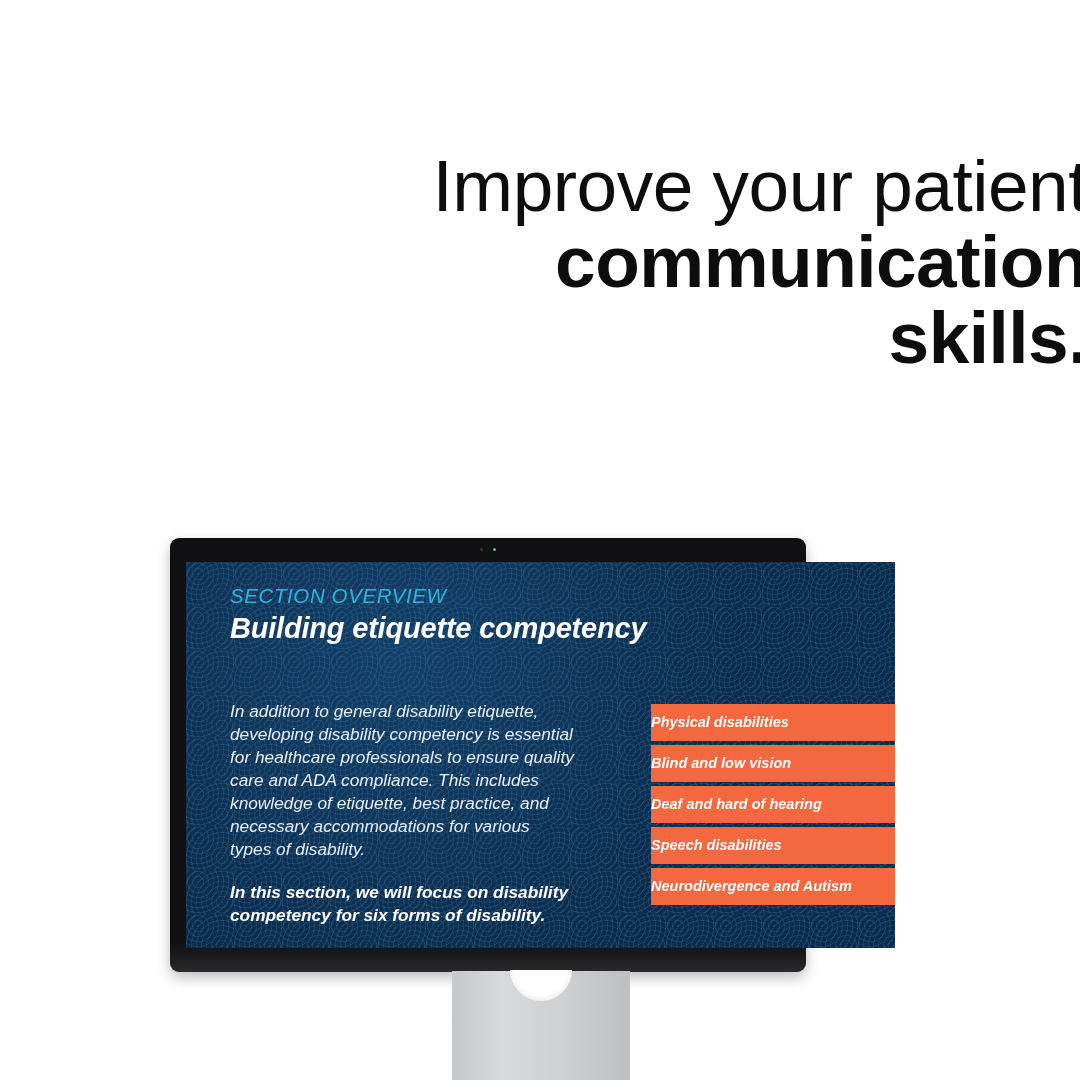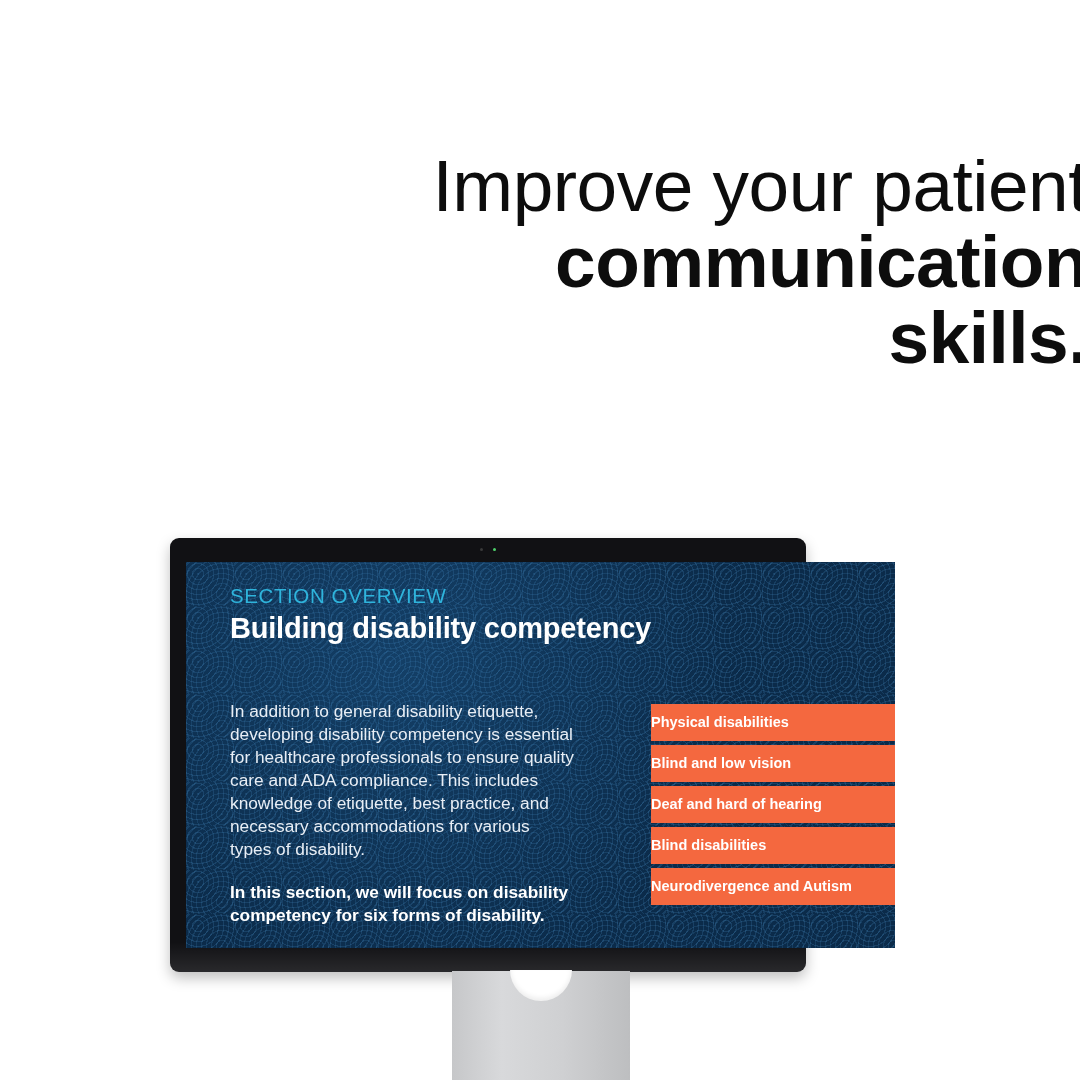--- a/index.html
+++ b/index.html
@@ -33,20 +33,21 @@
   .headline-line.regular { font-weight: 400; }
   .headline-line.bold    { font-weight: 700; }
 
   
   .monitor {
     position: absolute;
     left: 170px;
     top: 538px;
     width: 636px;
     height: 434px;
+    font-style: italic;
   }
   .monitor-frame {
     position: absolute;
     inset: 0;
     background: #111114;
     border-radius: 9px;
     box-shadow: 0 6px 14px rgba(0,0,0,0.25);
   }
   .monitor-frame::after {
     
@@ -187,33 +188,33 @@
   <div class="monitor-frame"></div>
 
   <div class="camera-dots">
     <span class="camera-dot"></span>
     <span class="camera-dot led"></span>
   </div>
 
   <div class="screen">
     <div class="screen-inner">
       <p class="eyebrow">SECTION OVERVIEW</p>
-      <h1 class="slide-title">Building disability competency</h1>
+      <h1 class="slide-title">Building etiquette competency</h1>
     </div>
 
     <div class="slide-body">
       <p class="slide-para">In addition to general disability etiquette, developing disability competency is essential for healthcare professionals to ensure quality care and ADA compliance. This includes knowledge of etiquette, best practice, and necessary accommodations for various types of disability.</p>
       <p class="slide-para strong">In this section, we will focus on disability competency for six forms of disability.</p>
     </div>
 
     <div class="topic-list">
       <div class="topic-item">Physical disabilities</div>
       <div class="topic-item">Blind and low vision</div>
       <div class="topic-item">Deaf and hard of hearing</div>
-      <div class="topic-item">Blind disabilities</div>
+      <div class="topic-item">Speech disabilities</div>
       <div class="topic-item">Neurodivergence and Autism</div>
     </div>
   </div>
 </div>
 
 <div class="stand">
   <div class="stand-notch"></div>
 </div>
 
 </body></html>

